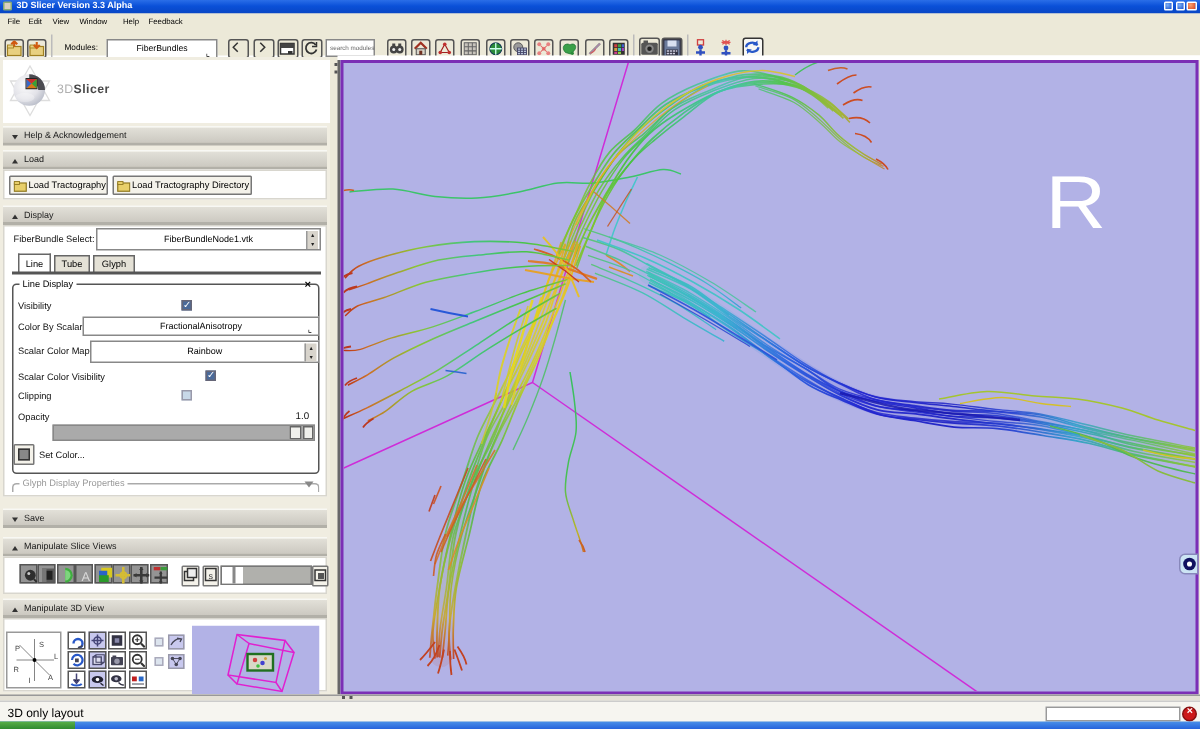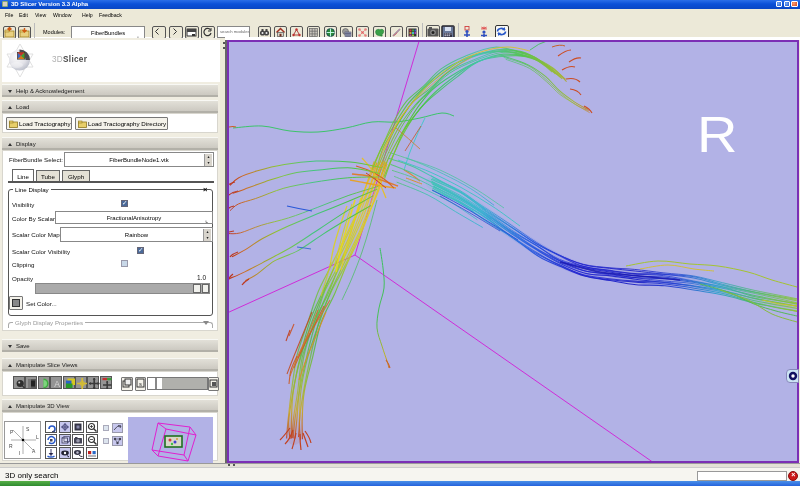--- a/index.html
+++ b/index.html
@@ -243,21 +243,21 @@
 <circle cx="14.5" cy="19" r="10.5" fill="url(#sg)"></circle>
 <path d="M14.5,8.5 A10.5,10.5 0 0 1 25,19 L20.5,19 A6,6 0 0 0 14.5,13 Z" fill="#4a4a50"></path>
 <rect x="12" y="11" width="8" height="7.5" fill="#262626"></rect>
 <path d="M12.6,11.6 h6.8 v6.3 h-6.8 Z" fill="#d87818"></path>
 <path d="M12.6,11.6 L16,14.7 L12.6,17.9 Z" fill="#3868c8"></path>
 <path d="M19.4,11.6 L16,14.7 L19.4,17.9 Z" fill="#38a038"></path>
 <path d="M12.6,11.6 L19.4,11.6 L16,14.7 Z" fill="#c83030"></path>
 <ellipse cx="11.5" cy="24" rx="6.5" ry="3" fill="#ffffff" opacity="0.3"></ellipse>
     </svg>
   </div>
-<div class="abs" style="left:52px;top:55px;font-size:8.2px;color:#b0b0b0;letter-spacing:0.3px">3D<span style="color:#4a4a4a;font-weight:bold">Slicer</span></div>
+<div class="abs" style="left:38px;top:55px;font-size:8.2px;color:#b0b0b0;letter-spacing:0.3px">3D<span style="color:#4a4a4a;font-weight:bold">Slicer</span></div>
 <div class="hdr" style="top:84px">
     <div class="tri tri-dn"></div>
     <div class="txt">Help &amp; Acknowledgement</div>
   </div>
 <div class="hdr" style="top:100px">
     <div class="tri tri-up"></div>
     <div class="txt">Load</div>
   </div>
 <div class="abs white" style="left:2px;top:113px;width:216px;height:20px"></div>
 <div class="btn3d" style="left:6px;top:117px;width:66px;height:13px;font-size:6.2px;line-height:11px"><span style="position:absolute;left:2px;top:2px">
@@ -702,19 +702,19 @@
 <div class="abs" style="left:786px;top:369px;width:13px;height:14px;background:#cce4f4;border:1px solid #88b;border-radius:4px 0 0 4px">
     <svg width="11" height="12" viewBox="0 0 11 12" style="display:block">
       <circle cx="6" cy="6" r="4.2" fill="#101060"></circle>
       <circle cx="6" cy="6" r="1.7" fill="#fff"></circle>
     </svg>
   </div>
 <div class="abs" style="left:0;top:463px;width:800px;height:4px;background:#e4e1d6;border-top:1px solid #999"></div>
 <div class="abs" style="left:228px;top:464px;width:2px;height:2px;background:#555"></div>
 <div class="abs" style="left:233px;top:464px;width:2px;height:2px;background:#555"></div>
 <div class="abs" style="left:0;top:467px;width:800px;height:14px;background:#f6f5f0;border-top:1px solid #ccc">
-    <span class="abs" style="left:5px;top:3px;font-size:8px">3D only search</span>
+    <span class="abs" style="left:5px;top:3px;font-size:8px">3D only layout</span>
     <div class="abs" style="left:697px;top:3px;width:90px;height:10px;background:#fff;border:1px solid #999"></div>
     <div class="abs" style="left:788px;top:3px;width:10px;height:10px;border-radius:50%;background:#cc1818;border:1px solid #881010">
       <span style="position:absolute;left:2.2px;top:-1px;color:#fff;font-size:7px;font-weight:bold">×</span>
     </div>
   </div>
 <div class="abs" style="left:0;top:481px;width:800px;height:5px;background:linear-gradient(#4a90e8,#2663dc)"></div>
 <div class="abs" style="left:0;top:481px;width:50px;height:5px;background:linear-gradient(#58b048,#2f8a30)"></div>
 </body></html>

